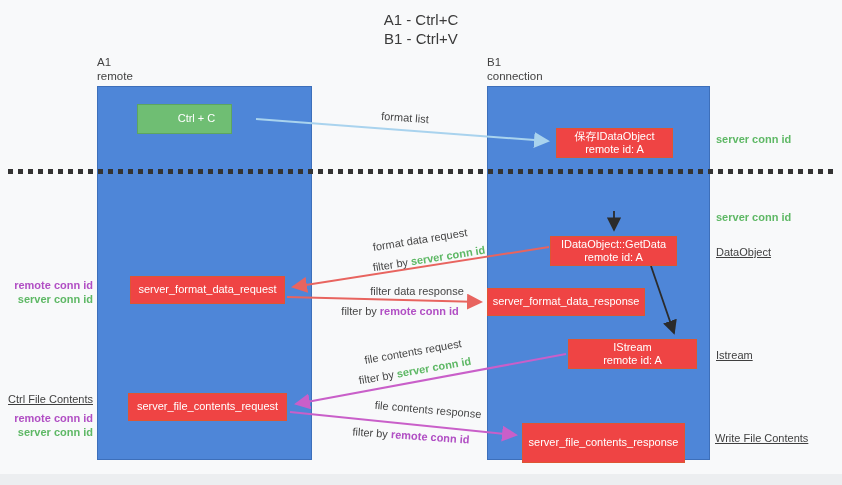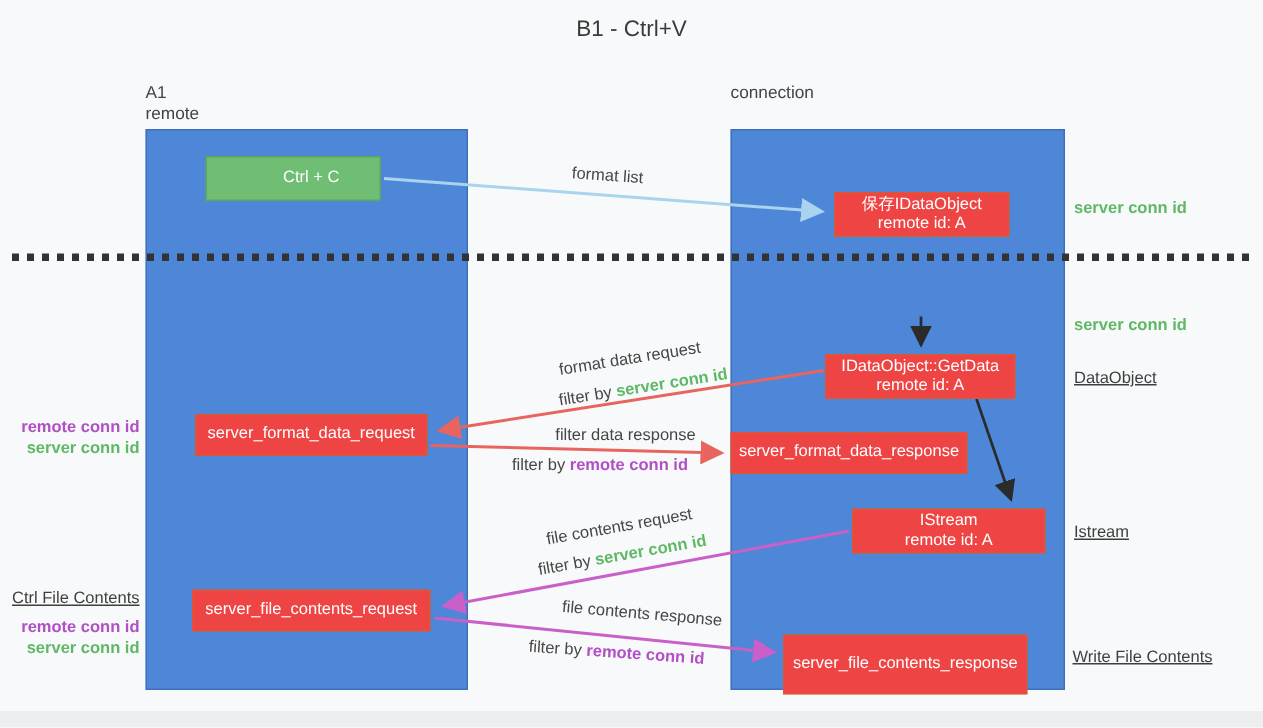--- a/index.html
+++ b/index.html
@@ -50,28 +50,30 @@
   .bottom-strip{
     left:0;top:474px;width:842px;height:11px;background:#eceef0;z-index:1;
   }
 </style>
 </head>
 <body>
 
 <div id="canvas">
 
   <div class="abs title">
+    <div>A1 - Ctrl+C</div>
     <div>B1 - Ctrl+V</div>
   </div>
 
   <div class="abs lane-header" style="left:97px;width:215px;">
     <div>A1</div>
     <div>remote</div>
   </div>
   <div class="abs lane-header" style="left:487px;width:223px;">
+    <div>B1</div>
     <div>connection</div>
   </div>
 
   <div class="abs lane" style="left:97px;width:215px;"></div>
   <div class="abs lane" style="left:487px;width:223px;"></div>
 
   <svg class="arrows" viewBox="0 0 842 485">
     <defs>
       <marker id="m-blue" markerWidth="9" markerHeight="8" refX="7" refY="4" orient="auto">
         <path d="M0,0 L8,4 L0,8 z" fill="#a9d3ee"></path>
@@ -90,21 +92,21 @@
     <line x1="614" y1="211" x2="614" y2="230" stroke="#2b2b2b" stroke-width="1.8" marker-end="url(#m-black)"></line>
     <line x1="651" y1="266" x2="674" y2="333" stroke="#2b2b2b" stroke-width="1.8" marker-end="url(#m-black)"></line>
     <line x1="549" y1="247" x2="293" y2="287" stroke="#e8645f" stroke-width="2" marker-end="url(#m-red)"></line>
     <line x1="287" y1="297" x2="481" y2="302" stroke="#e8645f" stroke-width="2" marker-end="url(#m-red)"></line>
     <line x1="566" y1="354" x2="296" y2="404" stroke="#c95fc9" stroke-width="2" marker-end="url(#m-magenta)"></line>
     <line x1="290" y1="412" x2="516" y2="435" stroke="#c95fc9" stroke-width="2" marker-end="url(#m-magenta)"></line>
   </svg>
 
   <div class="abs dotted-divider"></div>
 
-  <div class="abs node green" style="left:137px;top:104px;width:117px;height:30px;padding-left:24px;">
+  <div class="abs node green" style="left:137px;top:104px;width:95px;height:30px;padding-left:24px;">
     <div>Ctrl + C</div>
   </div>
   <div class="abs node orange" style="left:128px;top:393px;width:159px;height:28px;">
     <div>server_file_contents_request</div>
   </div>
   <div class="abs node orange" style="left:130px;top:276px;width:155px;height:28px;">
     <div>server_format_data_request</div>
   </div>
 
   <div class="abs node orange" style="left:556px;top:128px;width:117px;height:30px;">

